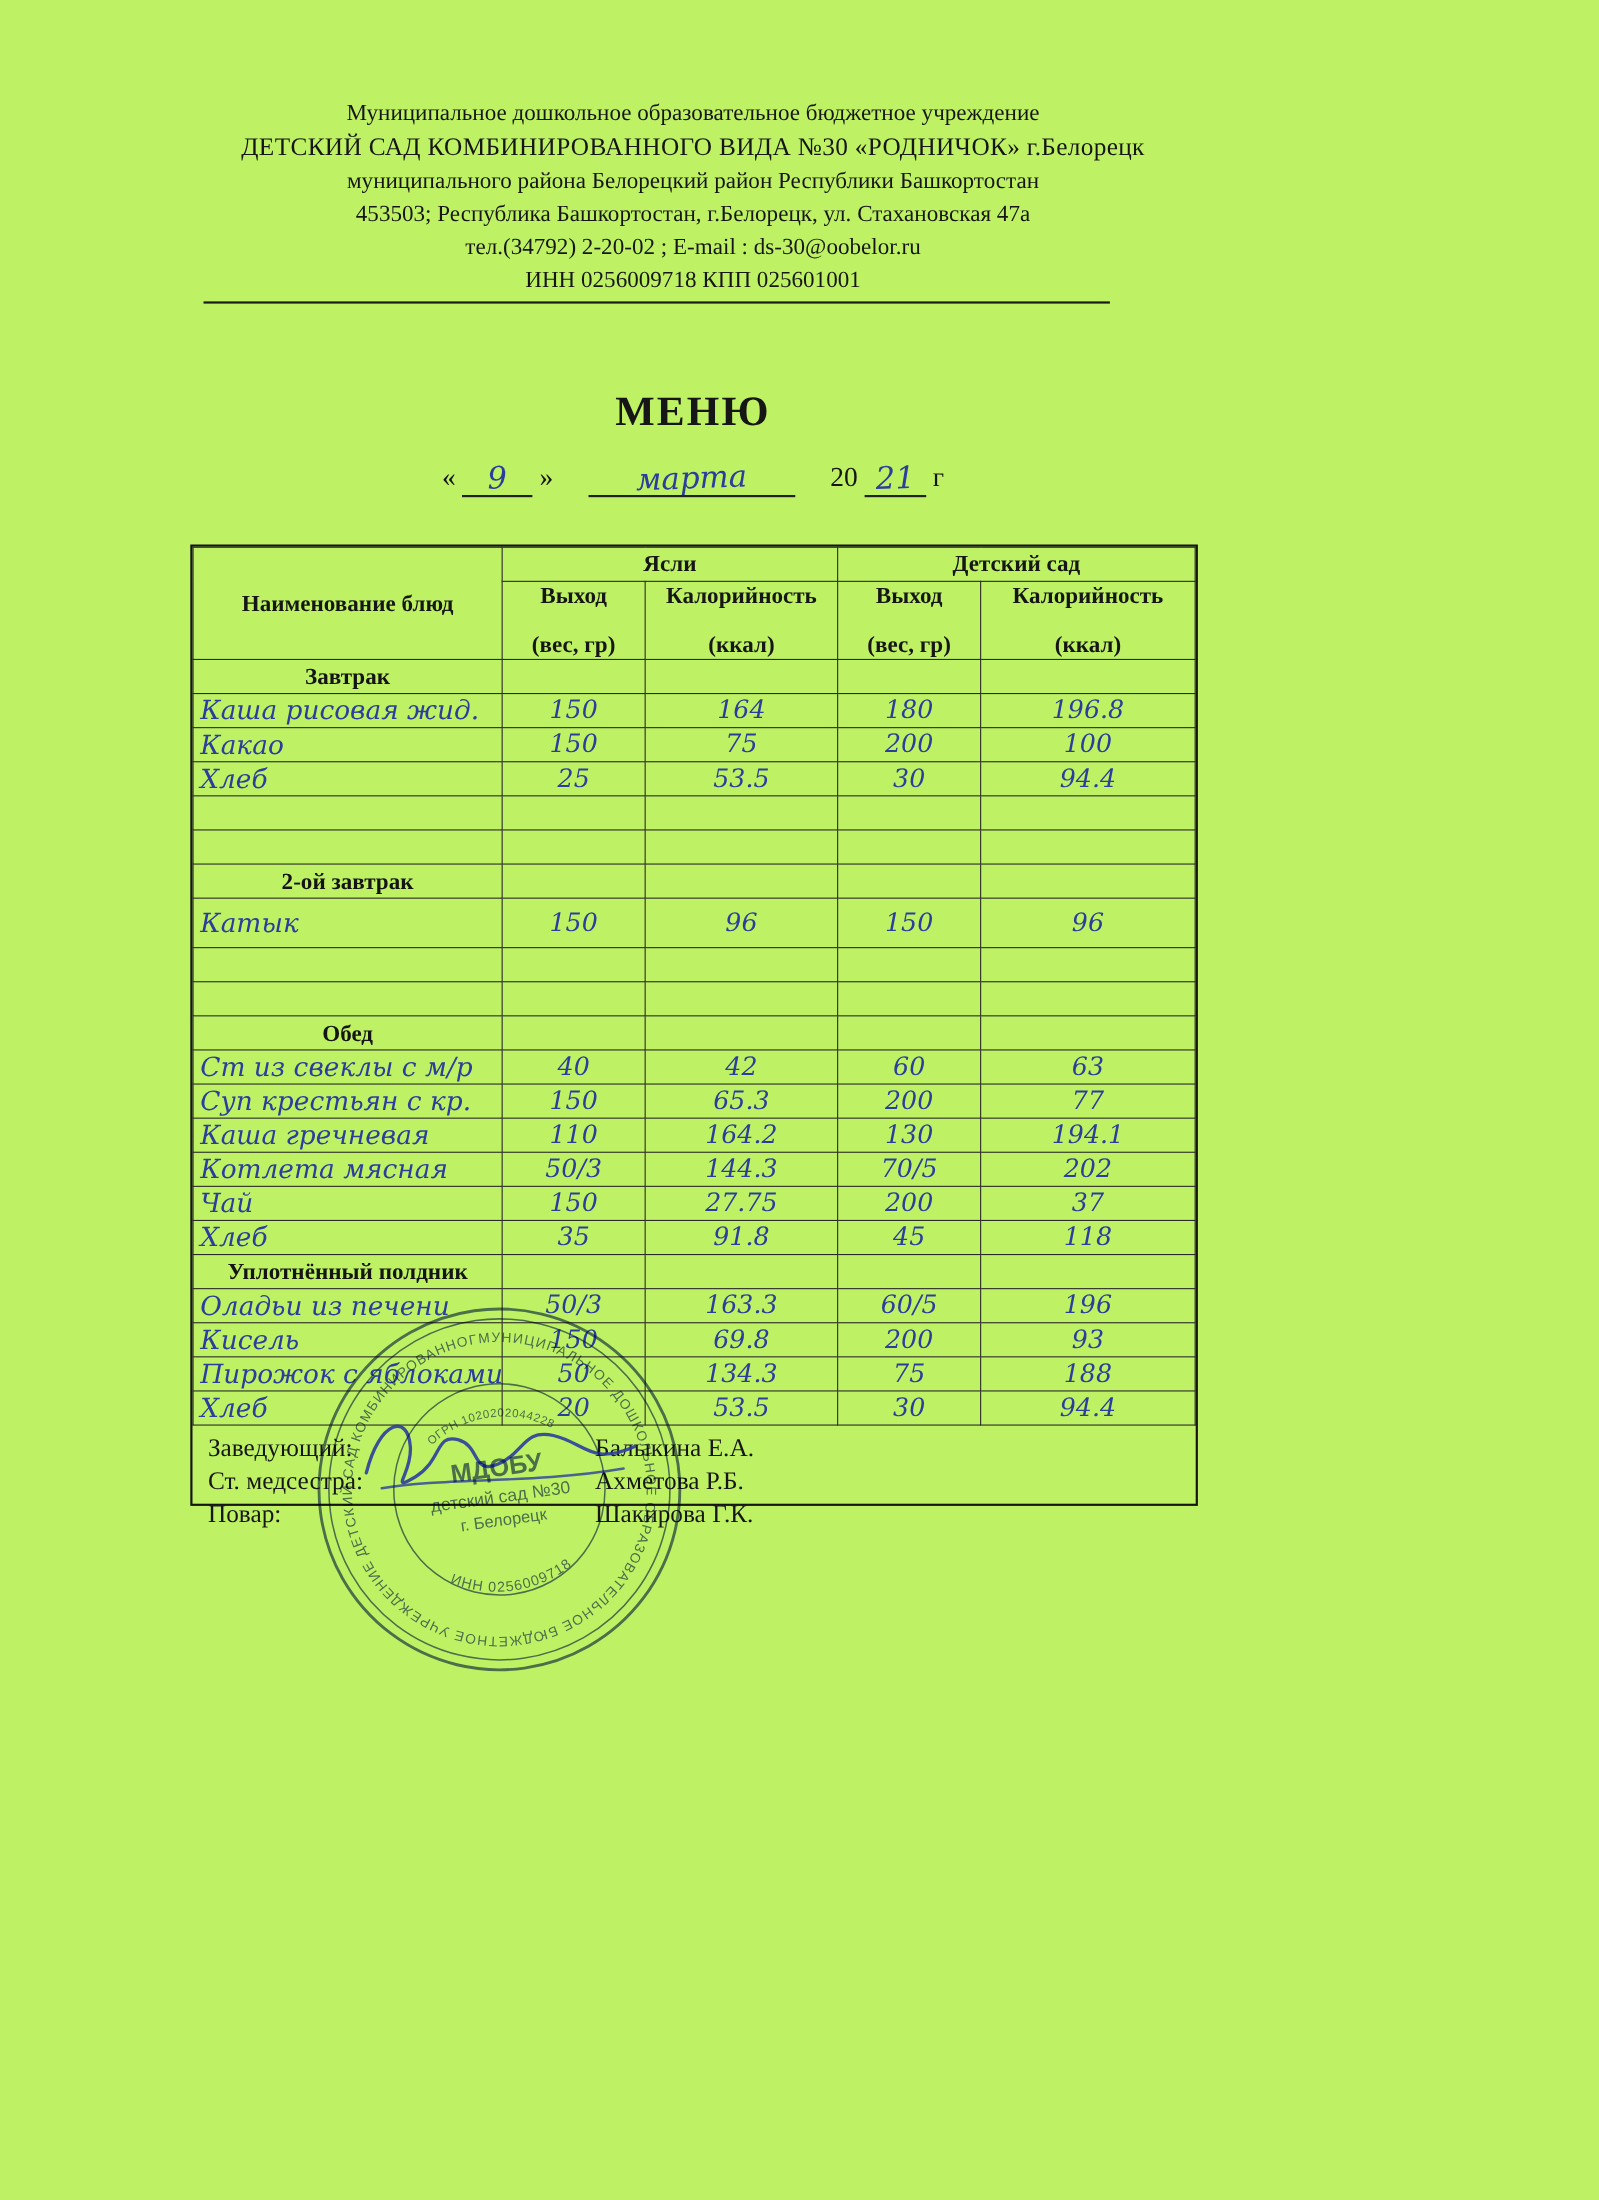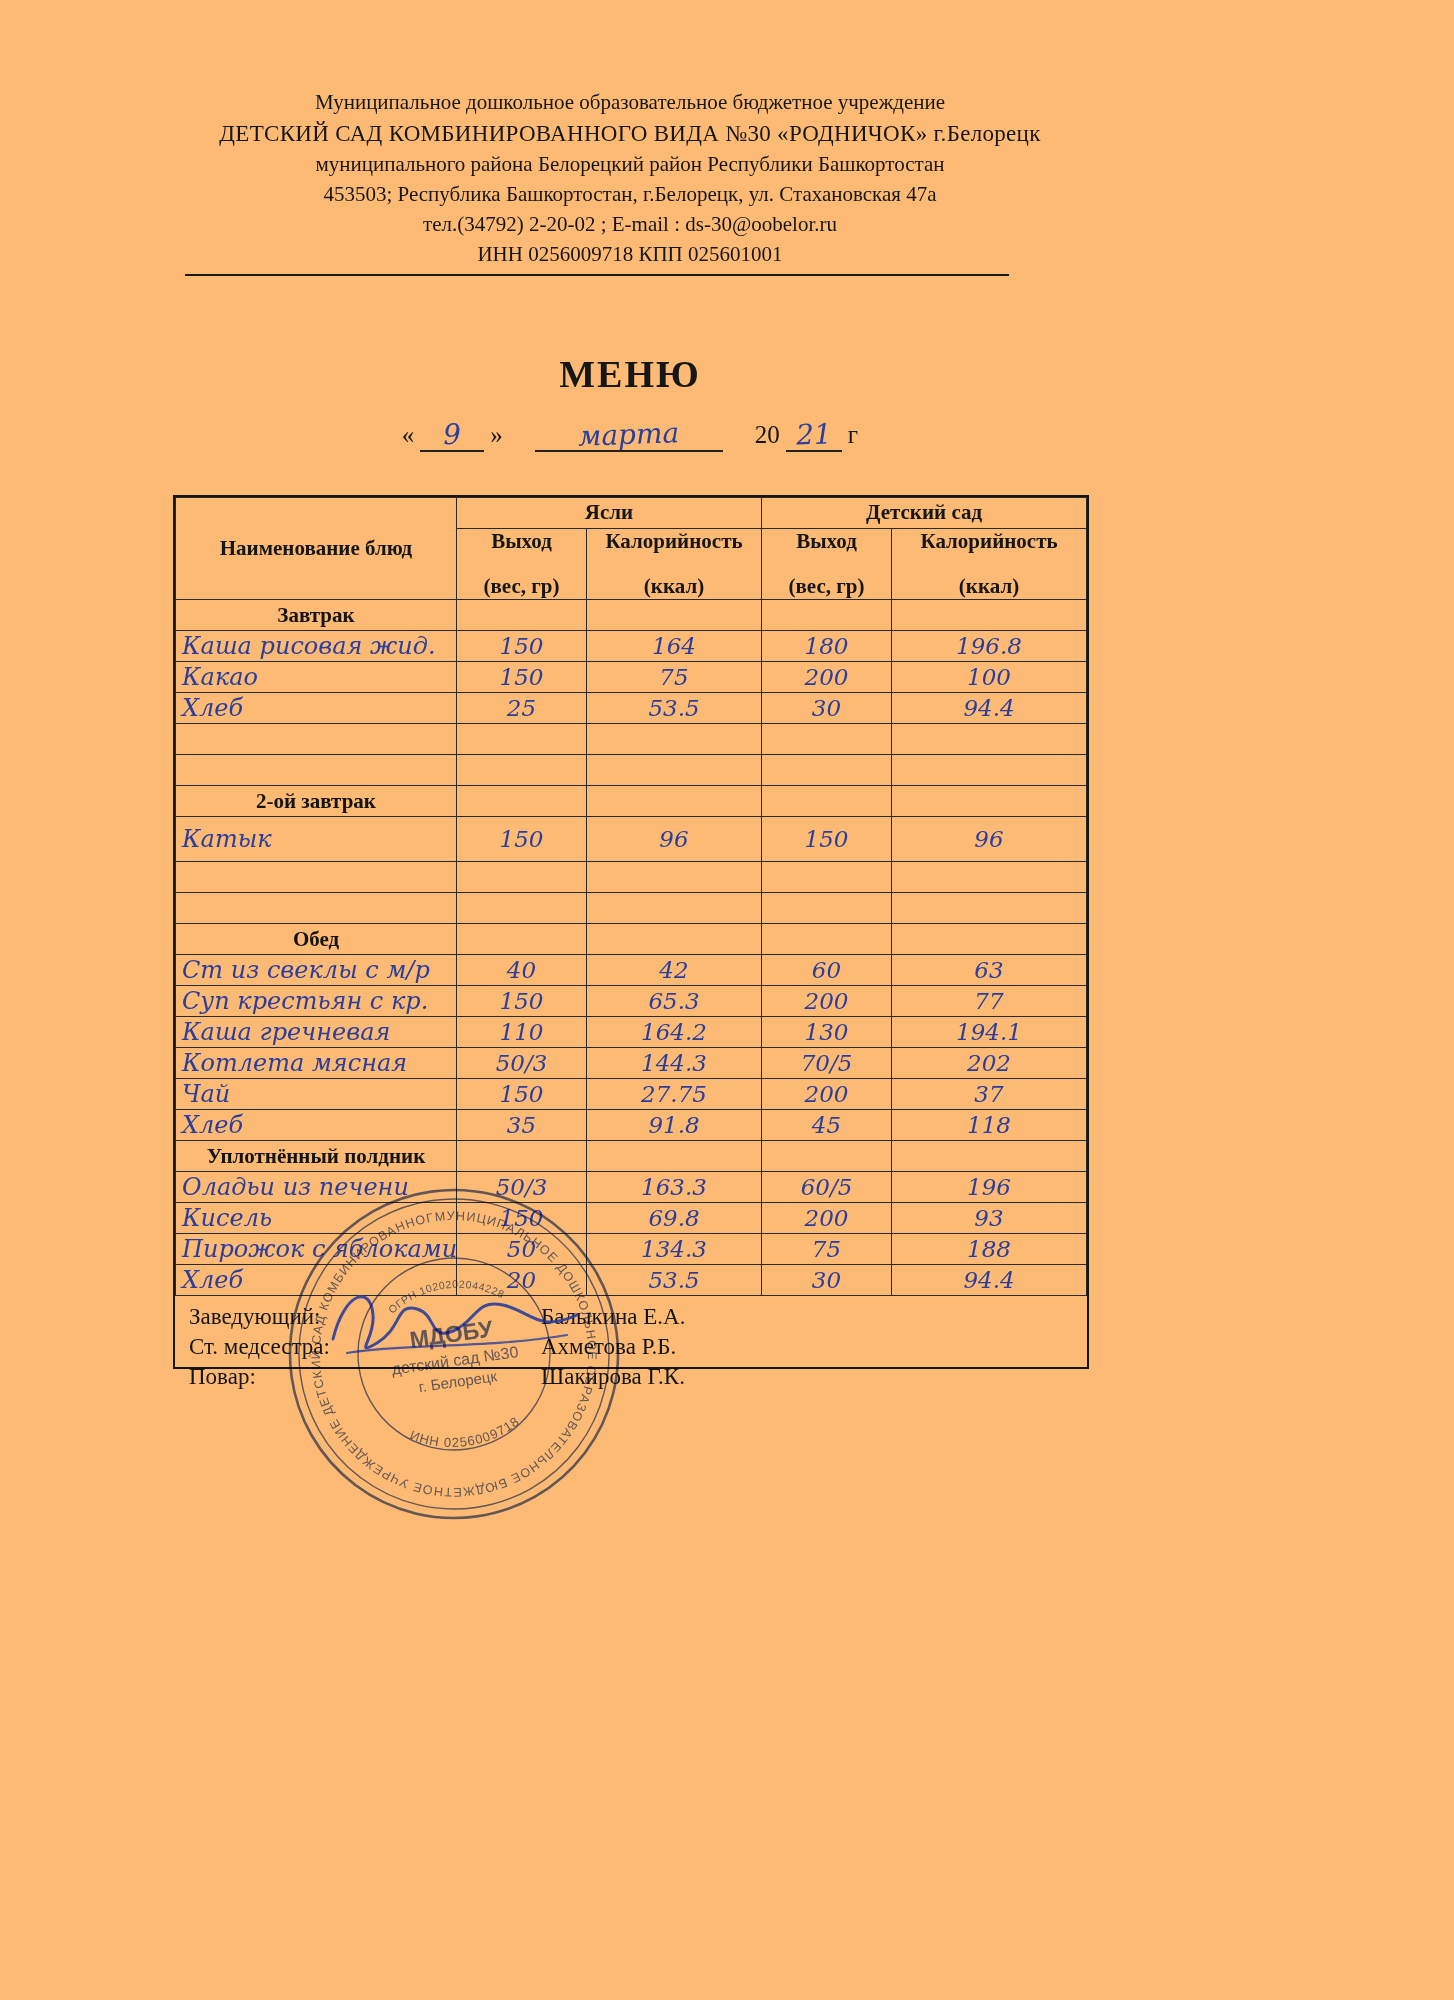--- a/index.html
+++ b/index.html
@@ -4,21 +4,21 @@
 <style>
   :root{
     --ink:#2b3e9c;
     --stamp:#4156ab;
     --line:#1c1c1c;
   }
   html,body{margin:0;padding:0;background:#ffffff;}
   .page{
     position:relative;
     width:1454px;height:2000px;
-    background:#fdba74;
+    background:#bef264;
     overflow:hidden;
     font-family:"Liberation Serif","DejaVu Serif",serif;
     color:#161616;
   }
   
   .letterhead{
     position:absolute;left:150px;top:88px;width:960px;
     text-align:center;line-height:1.42;
   }
   .lh-line{font-size:21px;}

